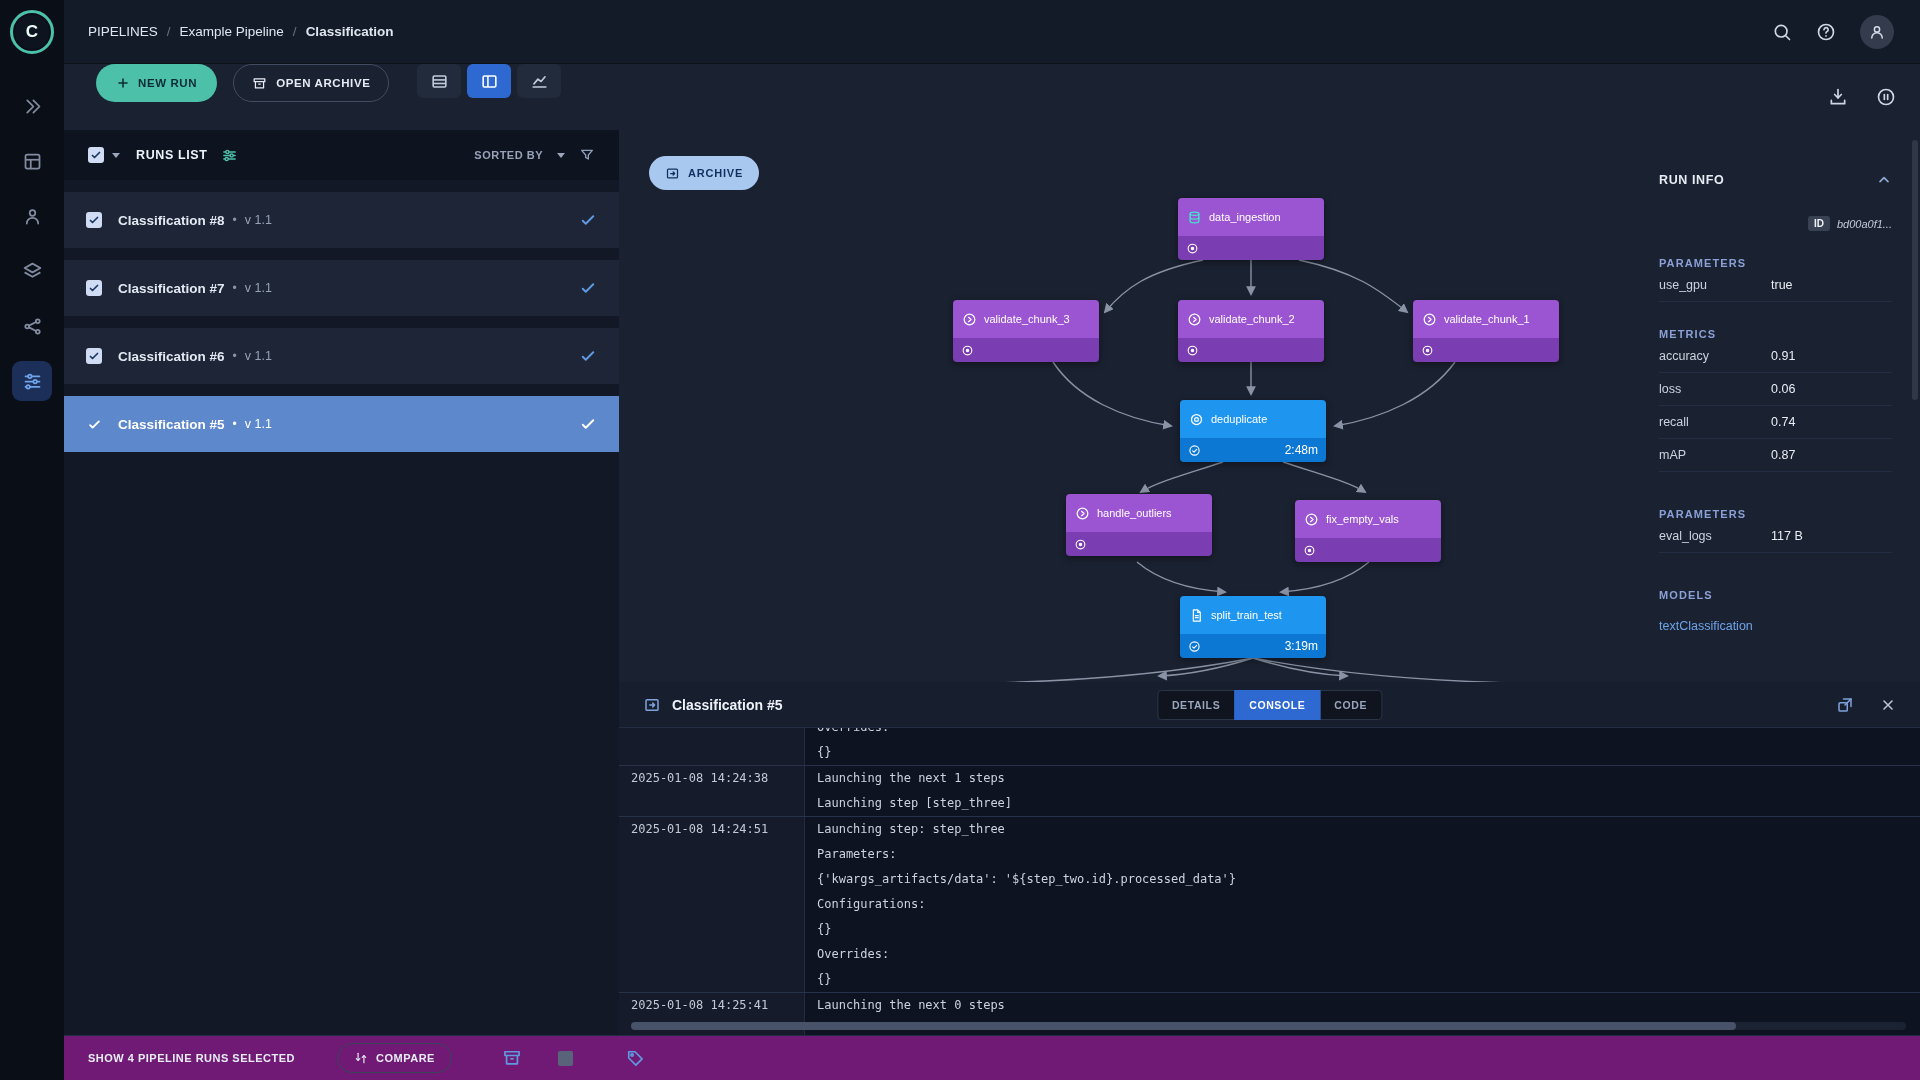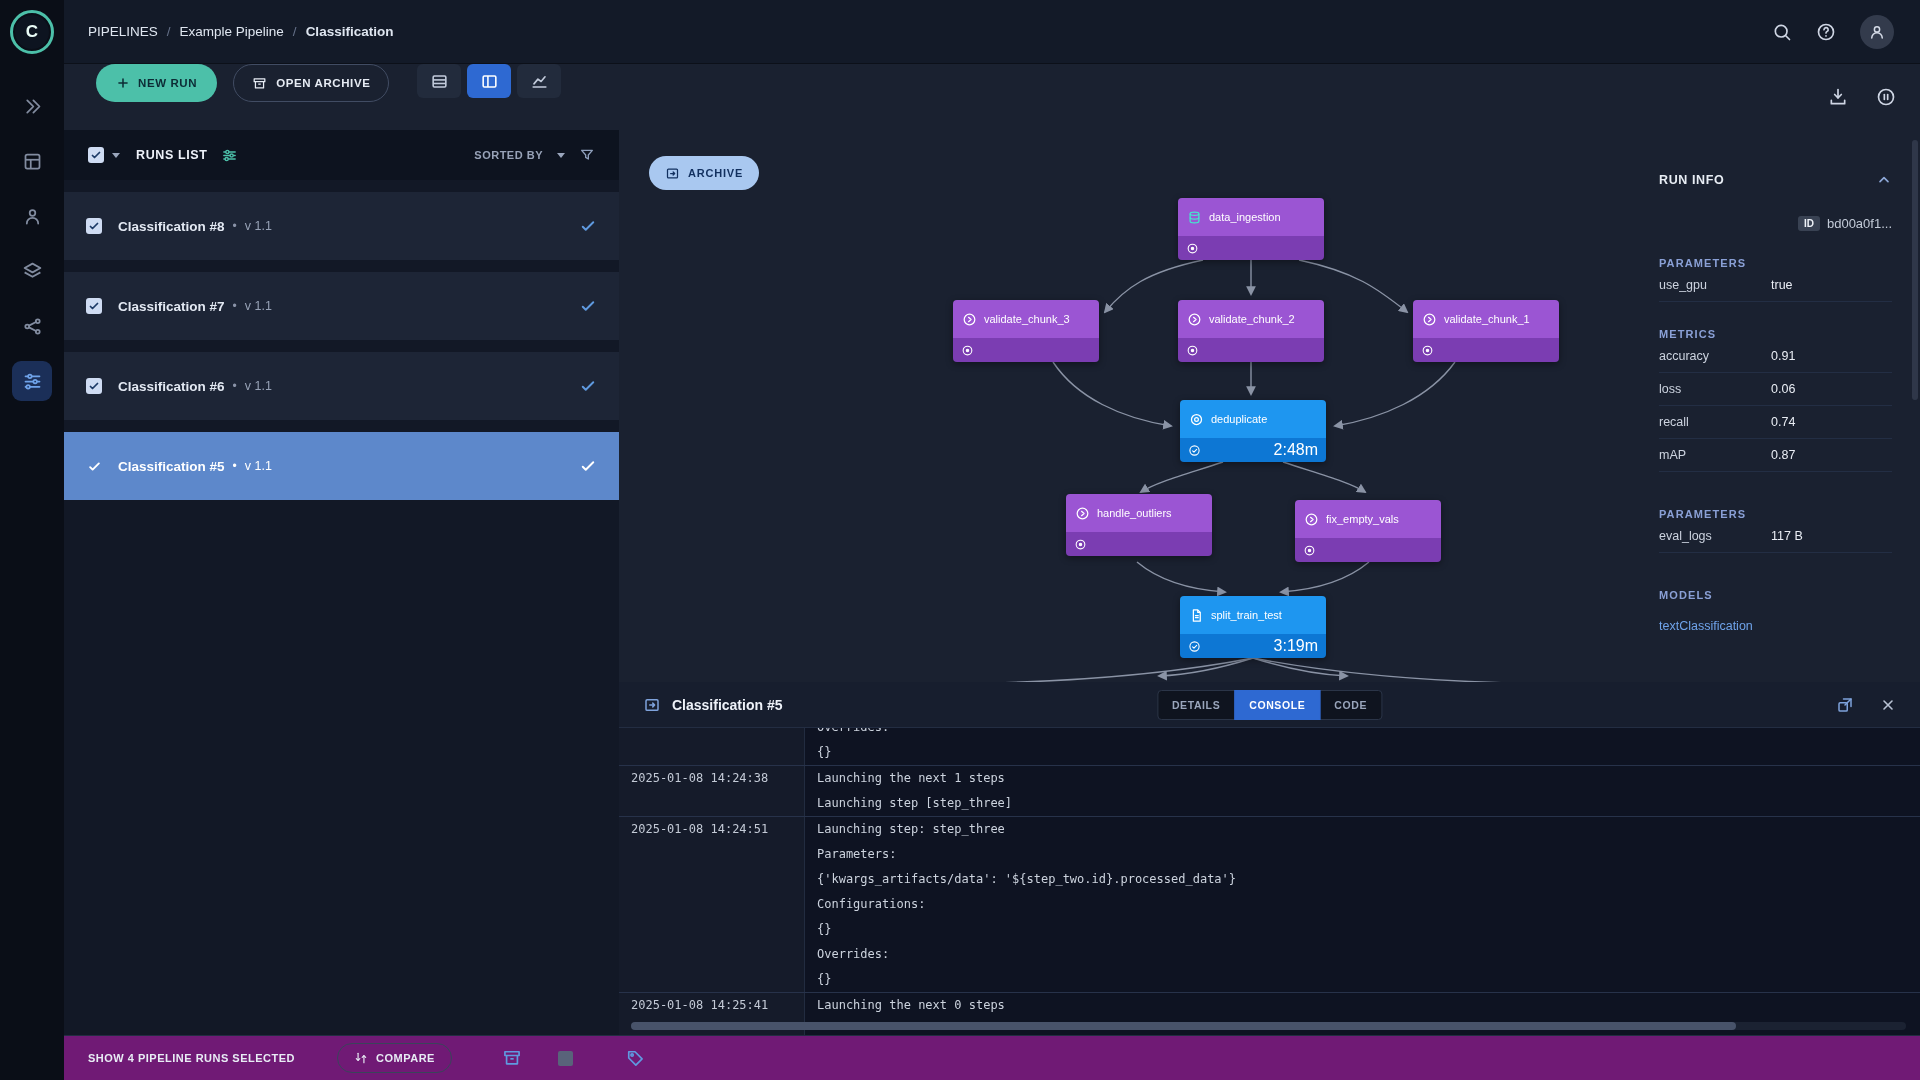--- a/index.html
+++ b/index.html
@@ -57,21 +57,21 @@
       cursor:pointer;flex-shrink:0;}
   .cb svg{width:12px;height:12px;stroke:#1d3a66;}
   .caret{width:0;height:0;border-left:4px solid transparent;border-right:4px solid transparent;
          border-top:5px solid #9aa6bc;margin-left:8px;cursor:pointer;}
   .runs-title{font-size:12.5px;font-weight:700;letter-spacing:.6px;color:#eef2f9;margin-left:16px;}
   .sliders-icon{width:17px;height:17px;color:var(--teal,#4cc0a9);margin-left:14px;cursor:pointer;}
   .runs-header-right{margin-left:auto;display:flex;align-items:center;gap:14px;}
   .sorted-by{font-size:11px;font-weight:700;letter-spacing:.5px;color:#98a3b8;cursor:pointer;}
   .funnel-icon{width:16px;height:16px;color:#8fa0bd;cursor:pointer;}
   .runs-rows{padding-top:12px;}
-  .run-row{height:68px;margin-bottom:12px;background:#1d2536;display:flex;align-items:center;
+  .run-row{height:56px;margin-bottom:12px;background:#1d2536;display:flex;align-items:center;
            padding:0 22px;box-sizing:border-box;cursor:pointer;}
   .run-row .name{font-size:13.5px;font-weight:700;color:#e3e9f3;margin-left:16px;}
   .run-row .dot{color:#8a93a8;margin:0 8px;font-size:12px;}
   .run-row .ver{font-size:12.5px;color:#97a2b6;}
   .row-check{margin-left:auto;width:18px;height:18px;color:#5f9ae0;}
   .run-row.selected{background:var(--row-selected,#5d88cb);}
   .run-row.selected .name,.run-row.selected .ver,.run-row.selected .dot{color:#fff;}
   .run-row.selected .row-check{color:#fff;}
   .cb.naked{background:transparent;}
   .cb.naked svg{stroke:#fff;width:15px;height:15px;}
@@ -79,40 +79,40 @@
   
   .dag{position:absolute;left:619px;top:130px;width:1022px;height:552px;overflow:hidden;}
   .btn-details{position:absolute;left:30px;top:26px;height:34px;border-radius:17px;border:none;
                background:#a9c8f0;color:#12305f;font-family:inherit;font-weight:700;font-size:11px;
                letter-spacing:.8px;display:flex;align-items:center;gap:8px;padding:0 16px;cursor:pointer;z-index:3;}
   .btn-details svg{width:15px;height:15px;}
   .edges{position:absolute;left:0;top:0;width:1022px;height:552px;pointer-events:none;}
   .node{position:absolute;width:146px;border-radius:4px;overflow:hidden;font-size:11px;color:#fff;
         box-shadow:0 2px 7px rgba(0,0,0,.4);cursor:pointer;z-index:2;}
   .nhd{height:38px;display:flex;align-items:center;gap:7px;padding:0 9px;}
-  .nft{height:24px;display:flex;align-items:center;padding:0 8px;font-size:16px;}
+  .nft{height:24px;display:flex;align-items:center;padding:0 8px;font-size:12px;}
   .node.purple .nhd{background:var(--purple,#9b55d3);}
   .node.purple .nft{background:var(--purple-dark,#7b3db2);}
   .node.blue .nhd{background:var(--node-blue,#1e96f0);}
   .node.blue .nft{background:var(--node-blue-dark,#0d77d4);}
   .nicon{width:15px;height:15px;flex-shrink:0;color:#fff;}
   .nicon.teal{color:#43e8cf;}
   .nft svg{width:13px;height:13px;}
   .ntime{margin-left:auto;}
   .nlabel{white-space:nowrap;overflow:hidden;text-overflow:ellipsis;}
 
   
   .run-info{position:absolute;left:1641px;top:130px;width:269px;height:552px;box-sizing:border-box;
             padding:0 18px;overflow:hidden;}
   .ri-title-row{margin-top:42px;display:flex;align-items:center;justify-content:space-between;}
   .ri-title{font-size:12.5px;font-weight:700;letter-spacing:.6px;color:#e8edf4;}
   .ri-collapse{width:16px;height:16px;color:#8fa9d9;cursor:pointer;}
   .ri-id-row{margin-top:28px;display:flex;justify-content:flex-end;align-items:center;gap:7px;}
   .ri-id-chip{background:#394253;border-radius:3px;padding:2px 6px;font-size:10px;font-weight:700;color:#eef2f8;}
-  .ri-id-val{font-size:13px;color:#c3cbd8;}
+  .ri-id-val{font-size:11px;color:#c3cbd8;font-style:italic;}
   .ri-section{margin-top:26px;font-size:11px;font-weight:700;letter-spacing:1.1px;color:#8aa0d6;}
   .ri-section.spaced{margin-top:36px;}
   .ri-row{height:32px;display:flex;align-items:center;border-bottom:1px solid #232e44;font-size:12.5px;}
   .ri-label{width:112px;flex-shrink:0;color:#ccd3df;}
   .ri-value{color:#e9edf4;}
   .ri-link{margin-top:18px;font-size:12.5px;color:var(--link,#6fa3ea);cursor:pointer;}
 
   
   .console{position:absolute;left:619px;top:682px;width:1301px;height:353px;background:#0e1322;}
   .console-header{position:relative;height:46px;background:#171e2e;border-bottom:1px solid #232d42;

